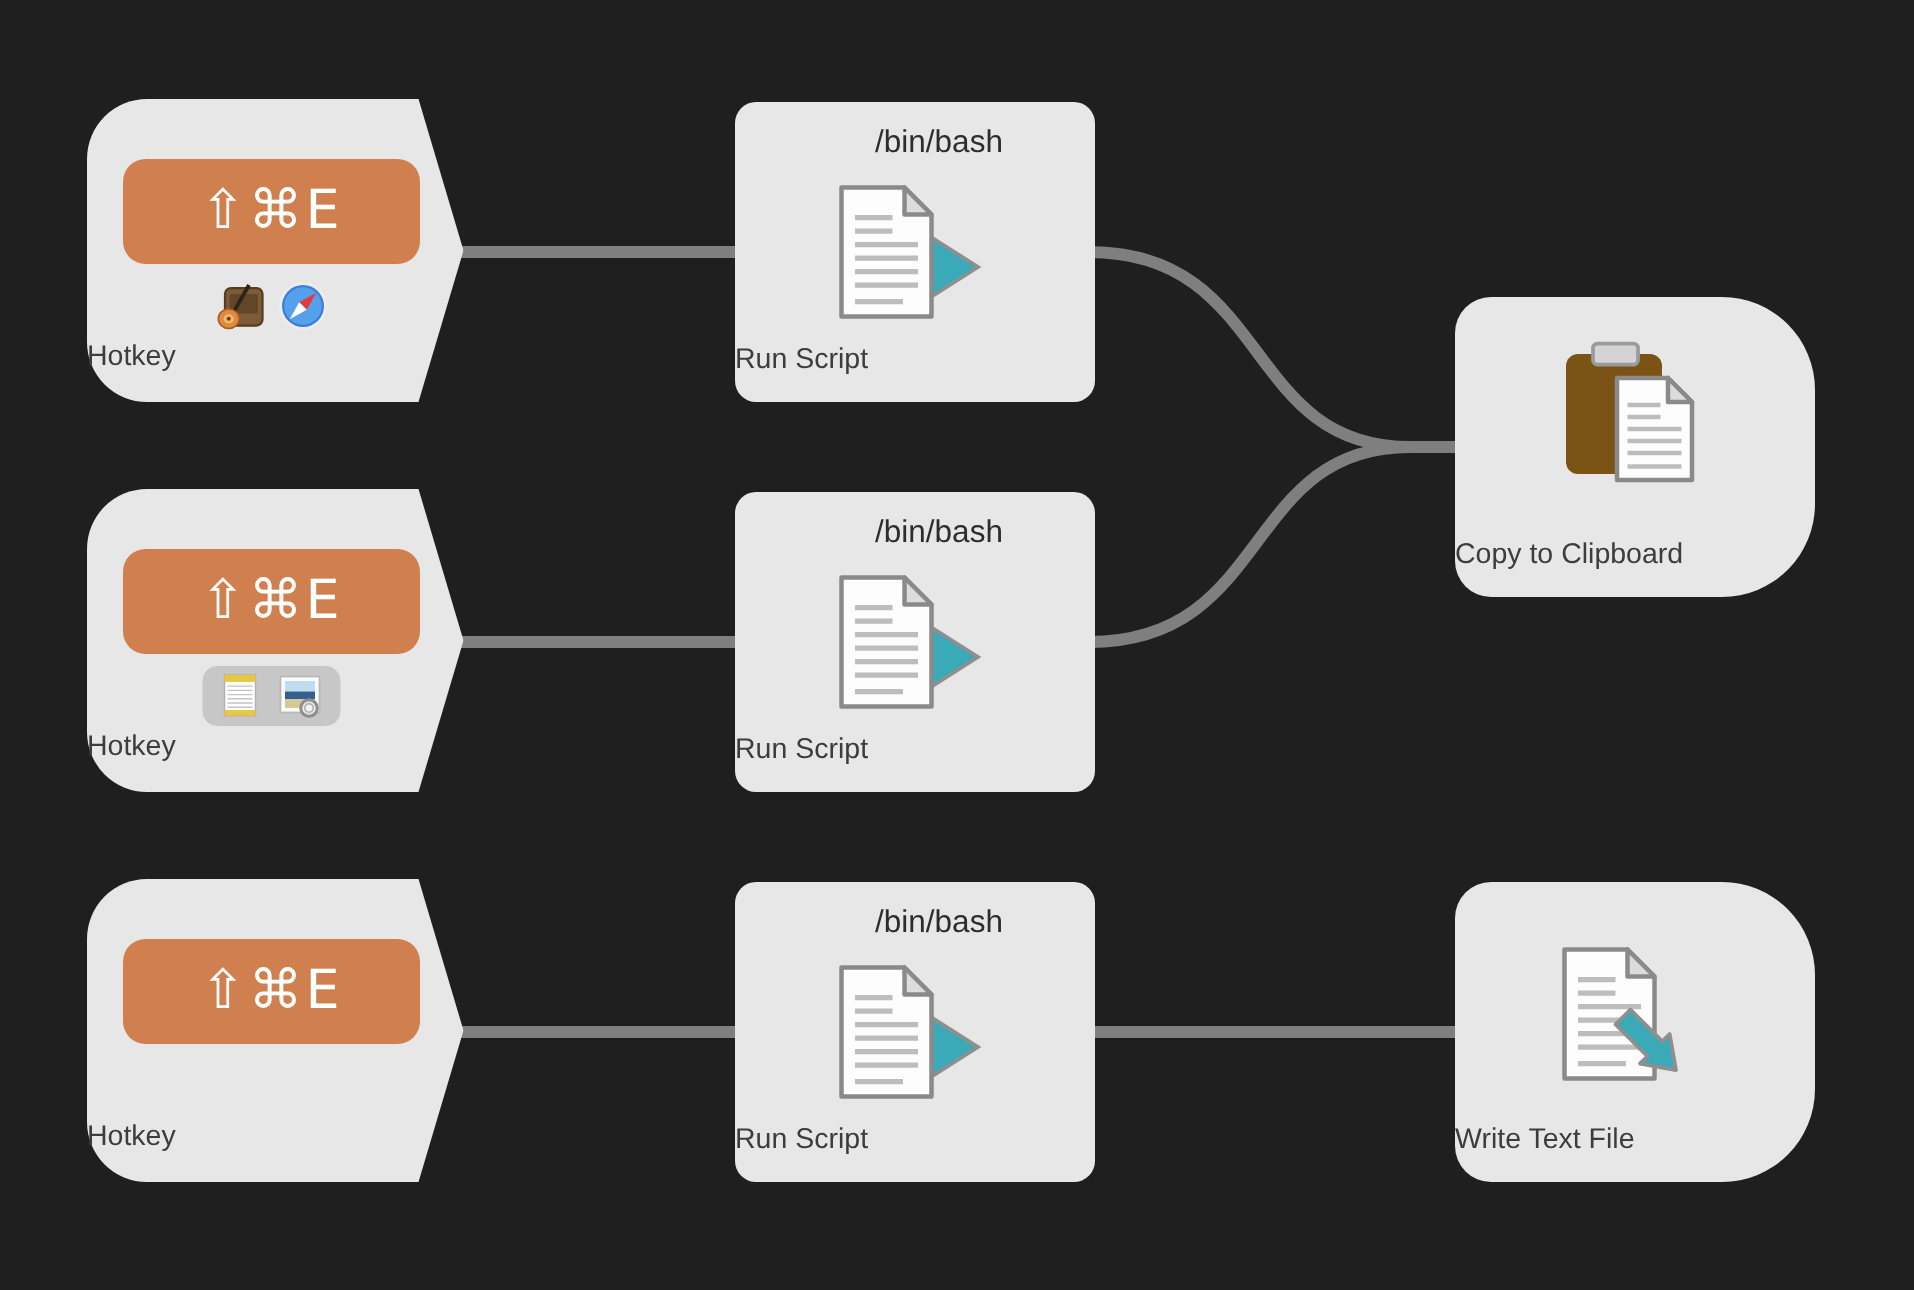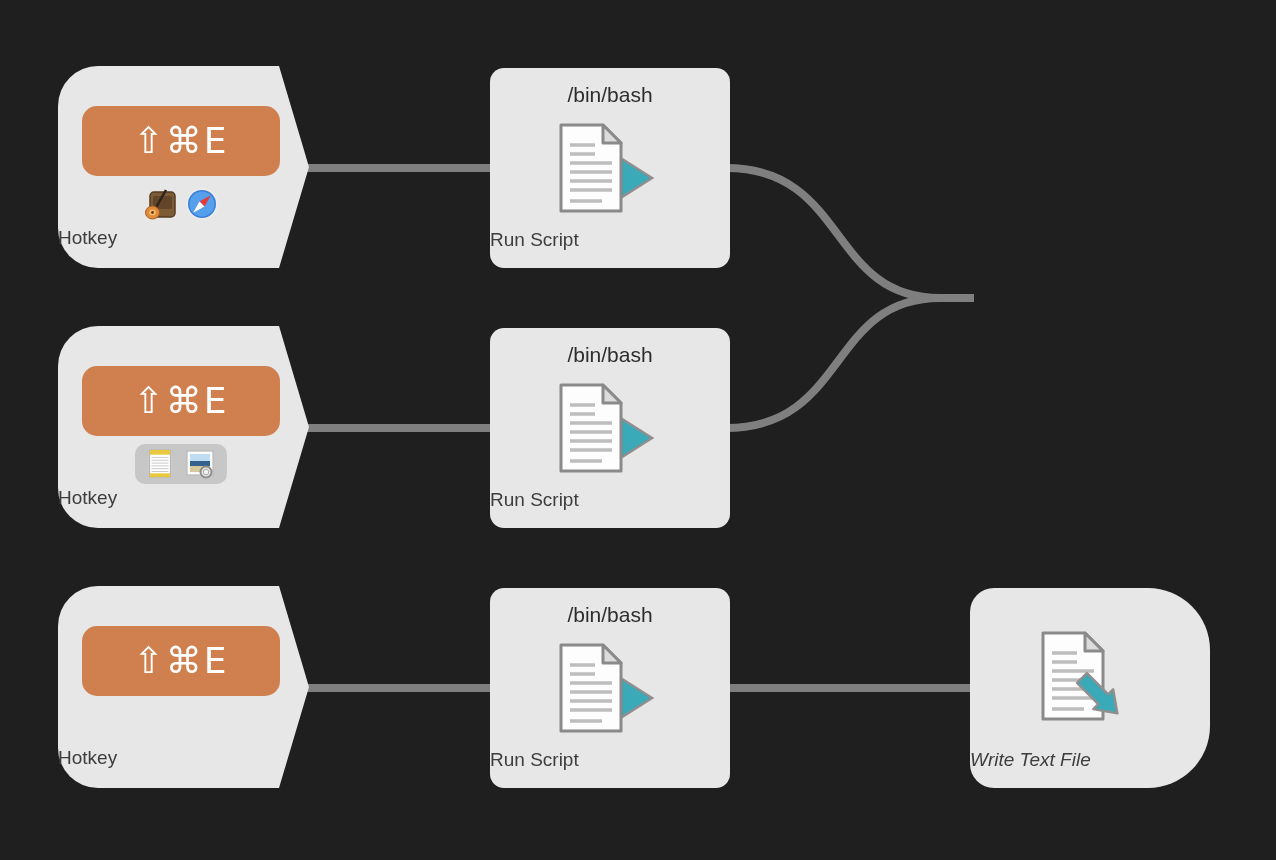--- a/index.html
+++ b/index.html
@@ -89,21 +89,21 @@
     top: 160px;
     width: 100%;
     text-align: left;
     font-size: 19px;
     color: #3d3d3d;
     line-height: 24px;
   }
   .node-hotkey .node-label { width: 246px; }
   .node-title {
     position: absolute;
-    left: 0;
+    left: 16px;
     top: 14px;
     width: 100%;
     text-align: center;
     font-size: 21px;
     color: #2d2d2d;
     line-height: 26px;
   }
   .node-icon {
     position: absolute;
   }
@@ -220,22 +220,32 @@
     <div class="node-title">/bin/bash</div>
     <svg class="node-icon script-icon" width="104" height="92" viewBox="0 0 104 92">
       <polygon points="50,28 94,56 50,84" fill="#3aa9b8" stroke="#8f8f8f" stroke-width="2.5"></polygon>
       <path d="M3,3 H45 L63,21 V89 H3 Z" fill="#fdfdfd" stroke="#8a8a8a" stroke-width="3" stroke-linejoin="round"></path>
       <path d="M45,3 V21 H63 Z" fill="#dcdcdc" stroke="#8a8a8a" stroke-width="3" stroke-linejoin="round"></path>
       <path d="M12,23 H37 M12,32 H37 M12,41 H54 M12,50 H54 M12,59 H54 M12,68 H54 M12,79 H44" stroke="#bdbdbd" stroke-width="3.5"></path>
     </svg>
     <div class="node-label">Run Script</div>
   </div>
 
-
-  <div class="node node-output" style="left:970px;top:588px;font-style:italic;">
+  <div class="node node-output" style="left:970px;top:198px;">
+    <svg class="node-icon clipboard-icon" width="110" height="100" viewBox="0 0 110 100">
+      <rect x="8" y="12" width="64" height="80" rx="8" fill="#7a5315"></rect>
+      <rect x="26" y="5" width="30" height="14" rx="3" fill="#d4d4d4" stroke="#9b9b9b" stroke-width="2.5"></rect>
+      <path d="M42,28 H76 L92,44 V96 H42 Z" fill="#fdfdfd" stroke="#8a8a8a" stroke-width="3" stroke-linejoin="round"></path>
+      <path d="M76,28 V44 H92 Z" fill="#dcdcdc" stroke="#8a8a8a" stroke-width="3" stroke-linejoin="round"></path>
+      <path d="M49,46 H71 M49,54 H71 M49,62 H85 M49,70 H85 M49,78 H85 M49,87 H85" stroke="#bdbdbd" stroke-width="3"></path>
+    </svg>
+    <div class="node-label">Copy to Clipboard</div>
+  </div>
+
+  <div class="node node-output" style="left:970px;top:588px;">
     <svg class="node-icon writefile-icon" width="110" height="100" viewBox="0 0 110 100">
       <path d="M3,3 H45 L63,21 V89 H3 Z" fill="#fdfdfd" stroke="#8a8a8a" stroke-width="3" stroke-linejoin="round"></path>
       <path d="M45,3 V21 H63 Z" fill="#dcdcdc" stroke="#8a8a8a" stroke-width="3" stroke-linejoin="round"></path>
       <path d="M12,23 H37 M12,32 H37 M12,41 H54 M12,50 H54 M12,59 H54 M12,68 H54 M12,79 H44" stroke="#bdbdbd" stroke-width="3.5"></path>
       <path d="M0,-7 H30 V-14 L50,0 L30,14 V7 H0 Z" transform="translate(42,48) rotate(45)" fill="#3aa9b8" stroke="#8f8f8f" stroke-width="2.5" stroke-linejoin="round"></path>
     </svg>
     <div class="node-label">Write Text File</div>
   </div>
 
 </div>

